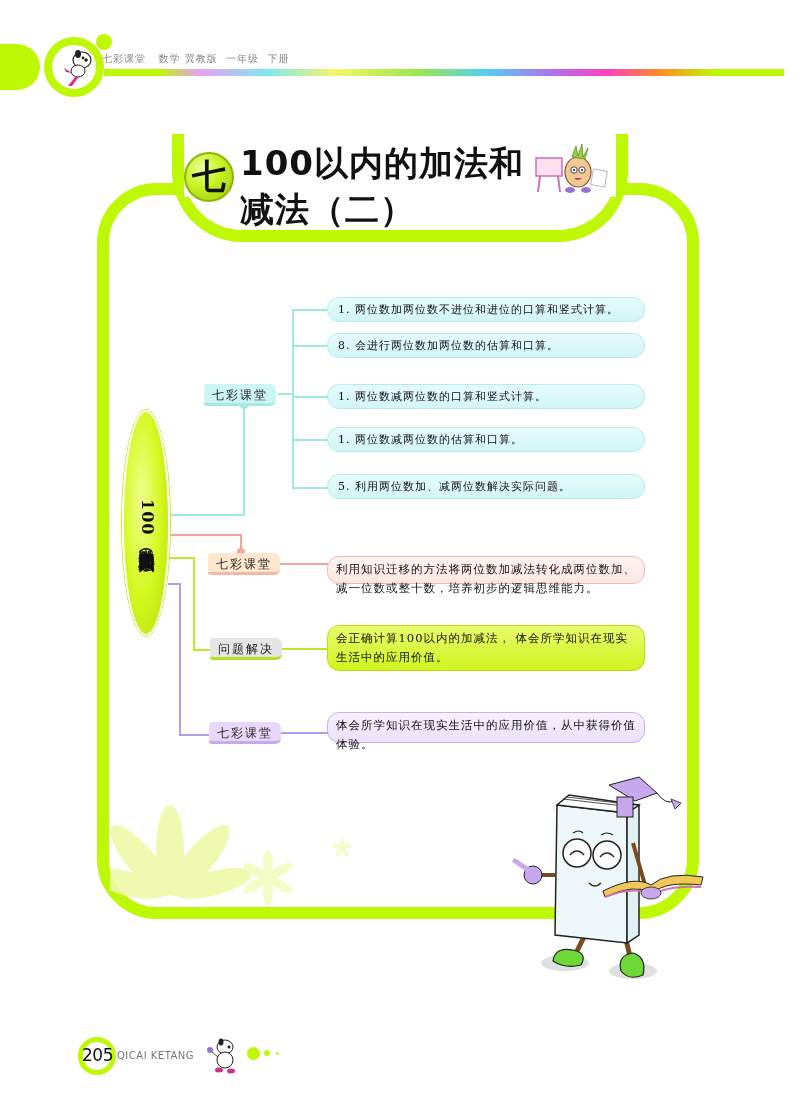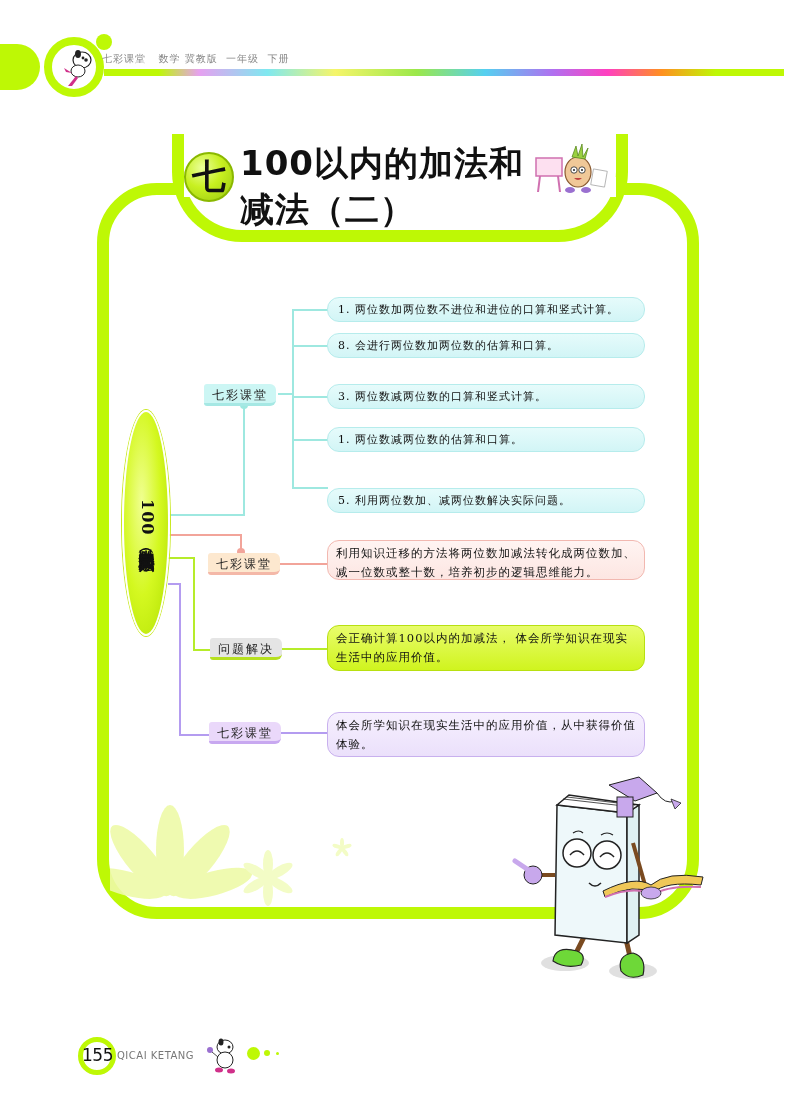--- a/index.html
+++ b/index.html
@@ -29,23 +29,23 @@
 
   .cat { position: absolute; height: 22px; padding: 0 8px; font-size: 12px; line-height: 22px; letter-spacing: 2px; border-radius: 3px 6px 6px 3px; color: #222; }
   .cat-know { left: 204px; top: 384px; background: #ccf6f4; border-bottom: 3px solid #a6e8e4; }
   .cat-think { left: 208px; top: 553px; background: #fde8cf; border-bottom: 3px solid #f4b8a8; }
   .cat-solve { left: 210px; top: 638px; background: #e5e5e5; border-bottom: 3px solid #b6e020; }
   .cat-emotion { left: 209px; top: 722px; background: #ead8fa; border-bottom: 3px solid #c8a8f0; }
 
   .kbox { position: absolute; left: 327px; width: 318px; height: 25px; border-radius: 12px; background: linear-gradient(180deg, #e6fbfb 0%, #d2f5f6 100%); border: 1px solid #b6ecec; font-size: 11px; line-height: 23px; padding-left: 10px; letter-spacing: 1px; color: #111; white-space: nowrap; }
 
   .dbox { position: absolute; left: 327px; width: 318px; border-radius: 12px; font-size: 11.5px; line-height: 19px; padding: 3px 8px 3px 8px; letter-spacing: 1px; color: #111; }
-  .d-think { top: 540px; height: 40px; background: linear-gradient(180deg, #fff4f2 0%, #fde6e2 100%); border: 1px solid #f2b8b0; }
+  .d-think { top: 556px; height: 28px; background: linear-gradient(180deg, #fff4f2 0%, #fde6e2 100%); border: 1px solid #f2b8b0; }
   .d-solve { top: 625px; height: 46px; background: linear-gradient(180deg, #e8fc6c 0%, #d0f41e 100%); border: 1px solid #b8e010; }
-  .d-emotion { top: 712px; height: 45px; background: linear-gradient(180deg, #f6f0fe 0%, #ebe0fb 100%); border: 1px solid #c8b0ee; }
+  .d-emotion { top: 712px; height: 31px; background: linear-gradient(180deg, #f6f0fe 0%, #ebe0fb 100%); border: 1px solid #c8b0ee; }
 
   .line { position: absolute; }
   .cyan { background: #9ee8e0; }
   .pink { background: #f2a49a; }
   .lime { background: #b6ec2a; }
   .violet { background: #b49cf0; }
   .node-dot { position: absolute; width: 8px; height: 8px; border-radius: 50%; }
 
   
   .flowers { position: absolute; left: 110px; top: 800px; width: 260px; height: 120px; }
@@ -127,23 +127,23 @@
   <span class="root-text">100以内的加法和减法（二）</span>
 </div>
 
 <div class="cat cat-know">七彩课堂</div>
 <div class="cat cat-think">七彩课堂</div>
 <div class="cat cat-solve">问题解决</div>
 <div class="cat cat-emotion">七彩课堂</div>
 
 <div class="kbox" style="top:297px;">1. 两位数加两位数不进位和进位的口算和竖式计算。</div>
 <div class="kbox" style="top:333px;">8.  会进行两位数加两位数的估算和口算。</div>
-<div class="kbox" style="top:384px;">3.  两位数减两位数的口算和竖式计算。</div>
+<div class="kbox" style="top:384px;">1.  两位数减两位数的口算和竖式计算。</div>
 <div class="kbox" style="top:427px;">1.  两位数减两位数的估算和口算。</div>
-<div class="kbox" style="top:488px;">5.  利用两位数加、减两位数解决实际问题。</div>
+<div class="kbox" style="top:474px;">5.  利用两位数加、减两位数解决实际问题。</div>
 
 <div class="dbox d-think">利用知识迁移的方法将两位数加减法转化成两位数加、减一位数或整十数，培养初步的逻辑思维能力。</div>
 <div class="dbox d-solve">会正确计算100以内的加减法， 体会所学知识在现实生活中的应用价值。</div>
 <div class="dbox d-emotion">体会所学知识在现实生活中的应用价值，从中获得价值体验。</div>
 
 <svg class="flowers" viewBox="0 0 260 120">
   <g fill="#eefaa8" opacity="0.9">
     <g transform="translate(60,95)">
       <ellipse cx="0" cy="-45" rx="14" ry="45"></ellipse>
       <ellipse cx="0" cy="-45" rx="14" ry="45" transform="rotate(-40)"></ellipse>
@@ -195,21 +195,21 @@
   <path d="M50 100 L36 100" stroke="#7a4a20" stroke-width="4"></path>
   <circle cx="28" cy="100" r="9" fill="#c8a8ec" stroke="#222" stroke-width="1"></circle>
   <path d="M22 94 L10 86" stroke="#c8a8ec" stroke-width="5" stroke-linecap="round"></path>
   <path d="M128 68 L140 110" stroke="#7a4a20" stroke-width="4"></path>
   <path d="M98 116 Q130 100 146 110 Q162 96 198 102 L196 110 Q160 106 148 118 Q130 108 100 122 Z" fill="#f0c858" stroke="#222" stroke-width="1"></path>
   <path d="M100 122 Q130 110 148 120 Q162 110 196 112" fill="none" stroke="#d070b0" stroke-width="2"></path>
   <ellipse cx="146" cy="118" rx="10" ry="6" fill="#c8a8ec" stroke="#222" stroke-width="0.8"></ellipse>
 </svg>
 
 <div class="pg-ring"></div>
-<div class="pg-num">155</div>
+<div class="pg-num">205</div>
 <div class="pg-brand">QICAI KETANG</div>
 <svg class="ft-mascot" viewBox="0 0 40 40">
   <ellipse cx="22" cy="12" rx="8" ry="7" fill="#fff" stroke="#222" stroke-width="1"></ellipse>
   <ellipse cx="18" cy="7" rx="2.5" ry="3.5" fill="#222"></ellipse>
   <circle cx="26" cy="12" r="1.5" fill="#222"></circle>
   <ellipse cx="22" cy="25" rx="8" ry="8" fill="#fff" stroke="#222" stroke-width="1"></ellipse>
   <circle cx="7" cy="15" r="3" fill="#9a70d0"></circle>
   <line x1="9" y1="17" x2="15" y2="22" stroke="#222" stroke-width="0.8"></line>
   <ellipse cx="16" cy="35" rx="4" ry="2.5" fill="#d0308a"></ellipse>
   <ellipse cx="28" cy="36" rx="4" ry="2.5" fill="#d0308a"></ellipse>

